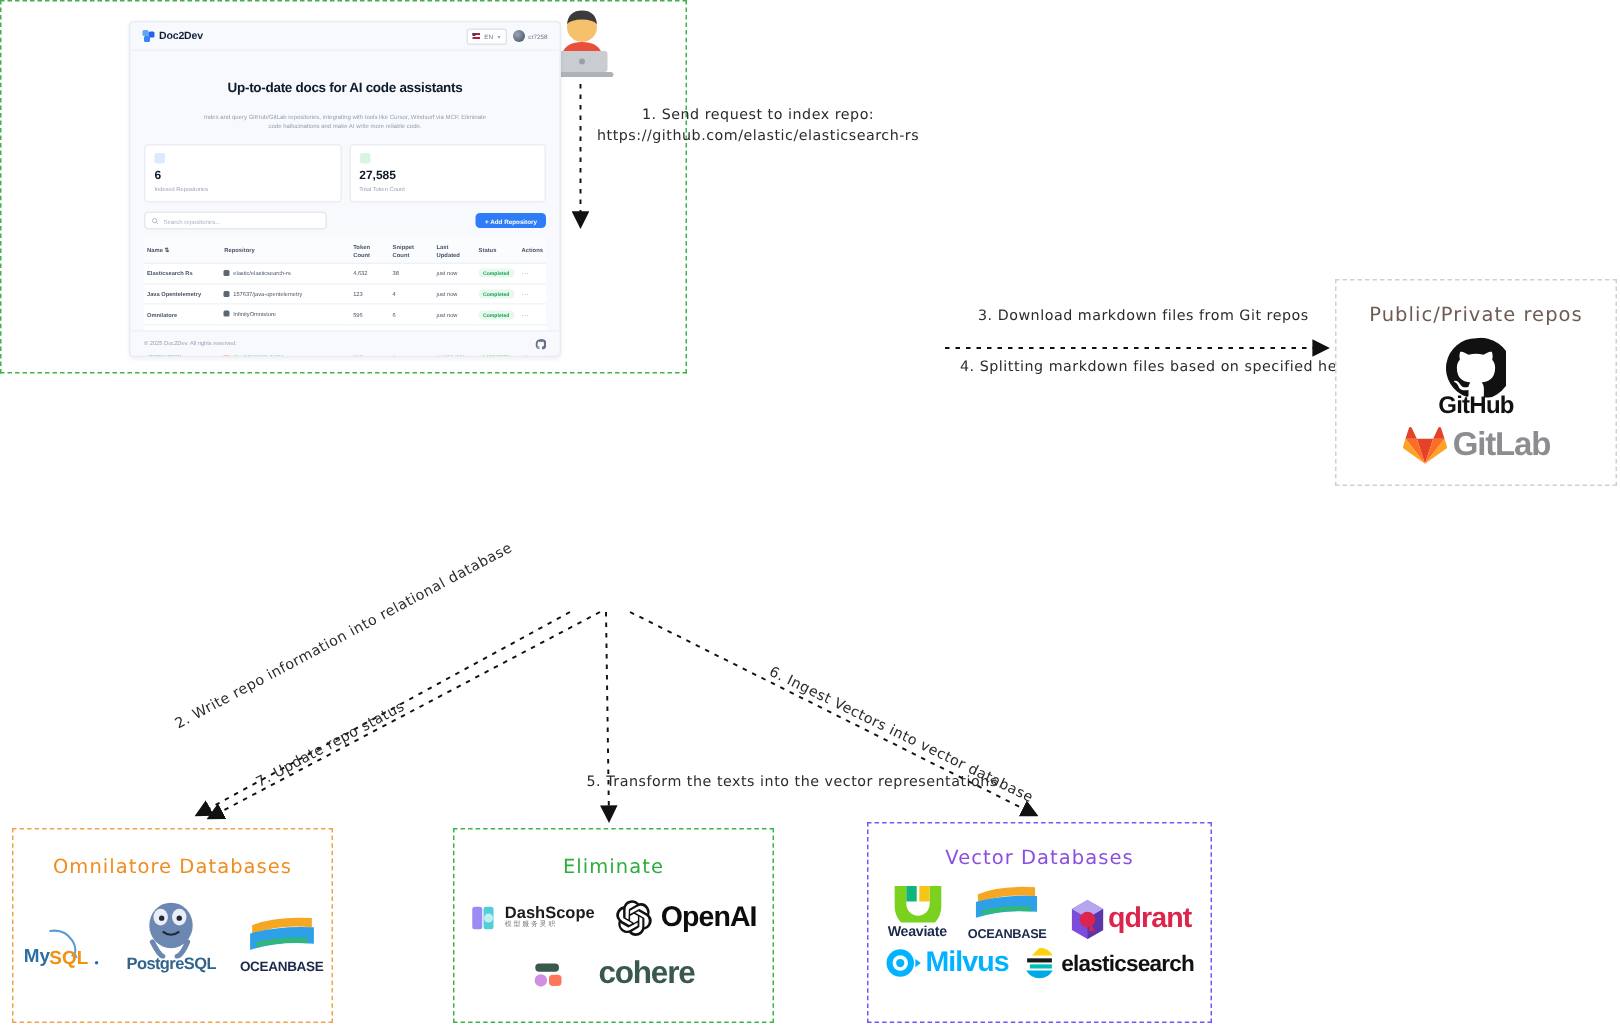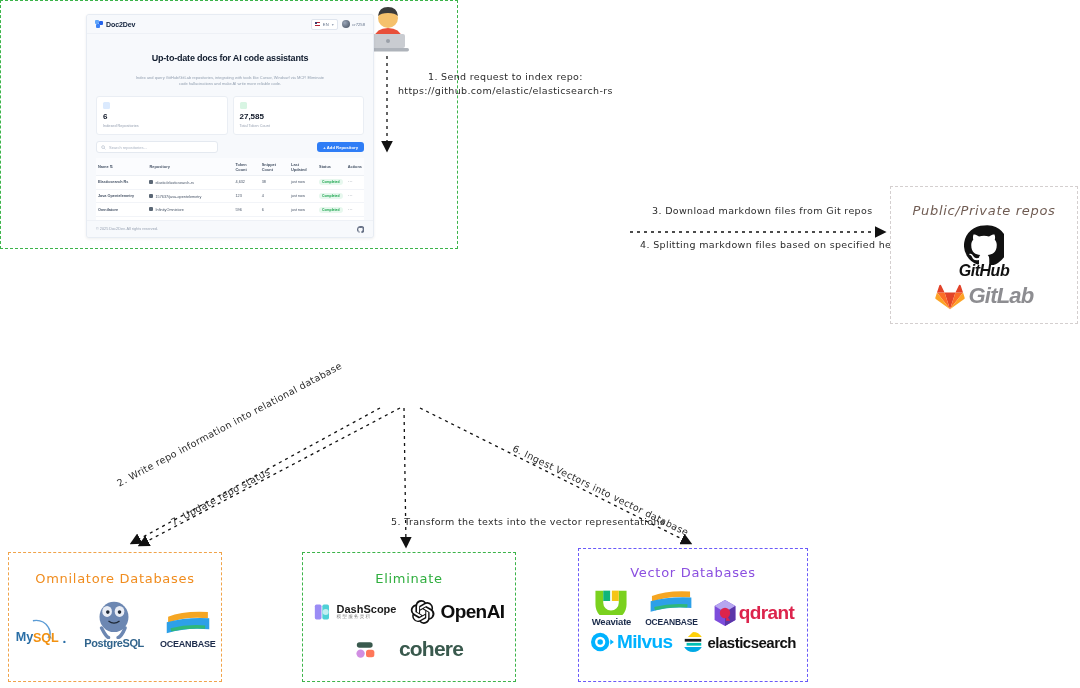--- a/index.html
+++ b/index.html
@@ -29,21 +29,21 @@
     border:1.6px dashed #cfcfcf;
     background:#fff;
     box-sizing:border-box;
   }
   .groupbox .title{
     position:absolute;left:0;right:0;text-align:center;
     font-family:"DejaVu Sans",sans-serif;
     font-size:13px;letter-spacing:.7px;font-weight:400;
   }
 
-  #box-repos{left:890px;top:186px;width:188px;height:138px;border-color:#d4cfcf;font-style:italic;}
+  #box-repos{left:890px;top:186px;width:188px;height:138px;border-color:#d4cfcf;}
   #box-repos .title{top:14px;color:#6f5b52;}
   #box-rel{left:8px;top:552px;width:214px;height:130px;border-color:#f0a34a;}
   #box-rel .title{top:16px;color:#f08c1e;}
   #box-emb{left:302px;top:552px;width:214px;height:130px;border-color:#3cb44a;}
   #box-emb .title{top:16px;color:#2fae3e;}
   #box-vec{left:578px;top:548px;width:230px;height:134px;border-color:#6a5af9;}
   #box-vec .title{top:14px;color:#8b4fe0;}
 
   #box-app{
     left:170px;top:157px;width:458px;height:249px;
@@ -431,21 +431,21 @@
       </svg>
       <span class="logotext" style="font-size:21px;color:#39594d;letter-spacing:-.8px;">cohere</span>
     </div>
   </div>
 
   <div class="groupbox" id="box-vec">
     <div class="title hand big" style="color:#8b4fe0;">Vector Databases</div>
 
     <div class="abs" style="left:0;right:0;top:38px;display:flex;align-items:flex-end;justify-content:center;gap:14px;">
 
-      <div class="logo" style="flex-direction:column;align-items:center;">
+      <div class="logo" style="flex-direction:column;align-items:flex-end;">
         <svg width="38" height="28" viewBox="0 0 44 32">
           <path d="M4 4 h9 v14 a9 9 0 0 0 18 0 V4 h9 v16 a18 18 0 0 1-36 0z" fill="#7ad11e"></path>
           <path d="M13 4 h8 v12 h-8z" fill="#0fb57a"></path>
           <path d="M23 4 h8 v12 h-8z" fill="#f5c518"></path>
         </svg>
         <span class="logotext" style="font-size:9.5px;color:#1a2b4a;letter-spacing:-.2px;margin-top:1px;">Weaviate</span>
       </div>
 
       <div class="logo" style="flex-direction:column;align-items:center;">
         <svg width="46" height="28" viewBox="0 0 70 42">

